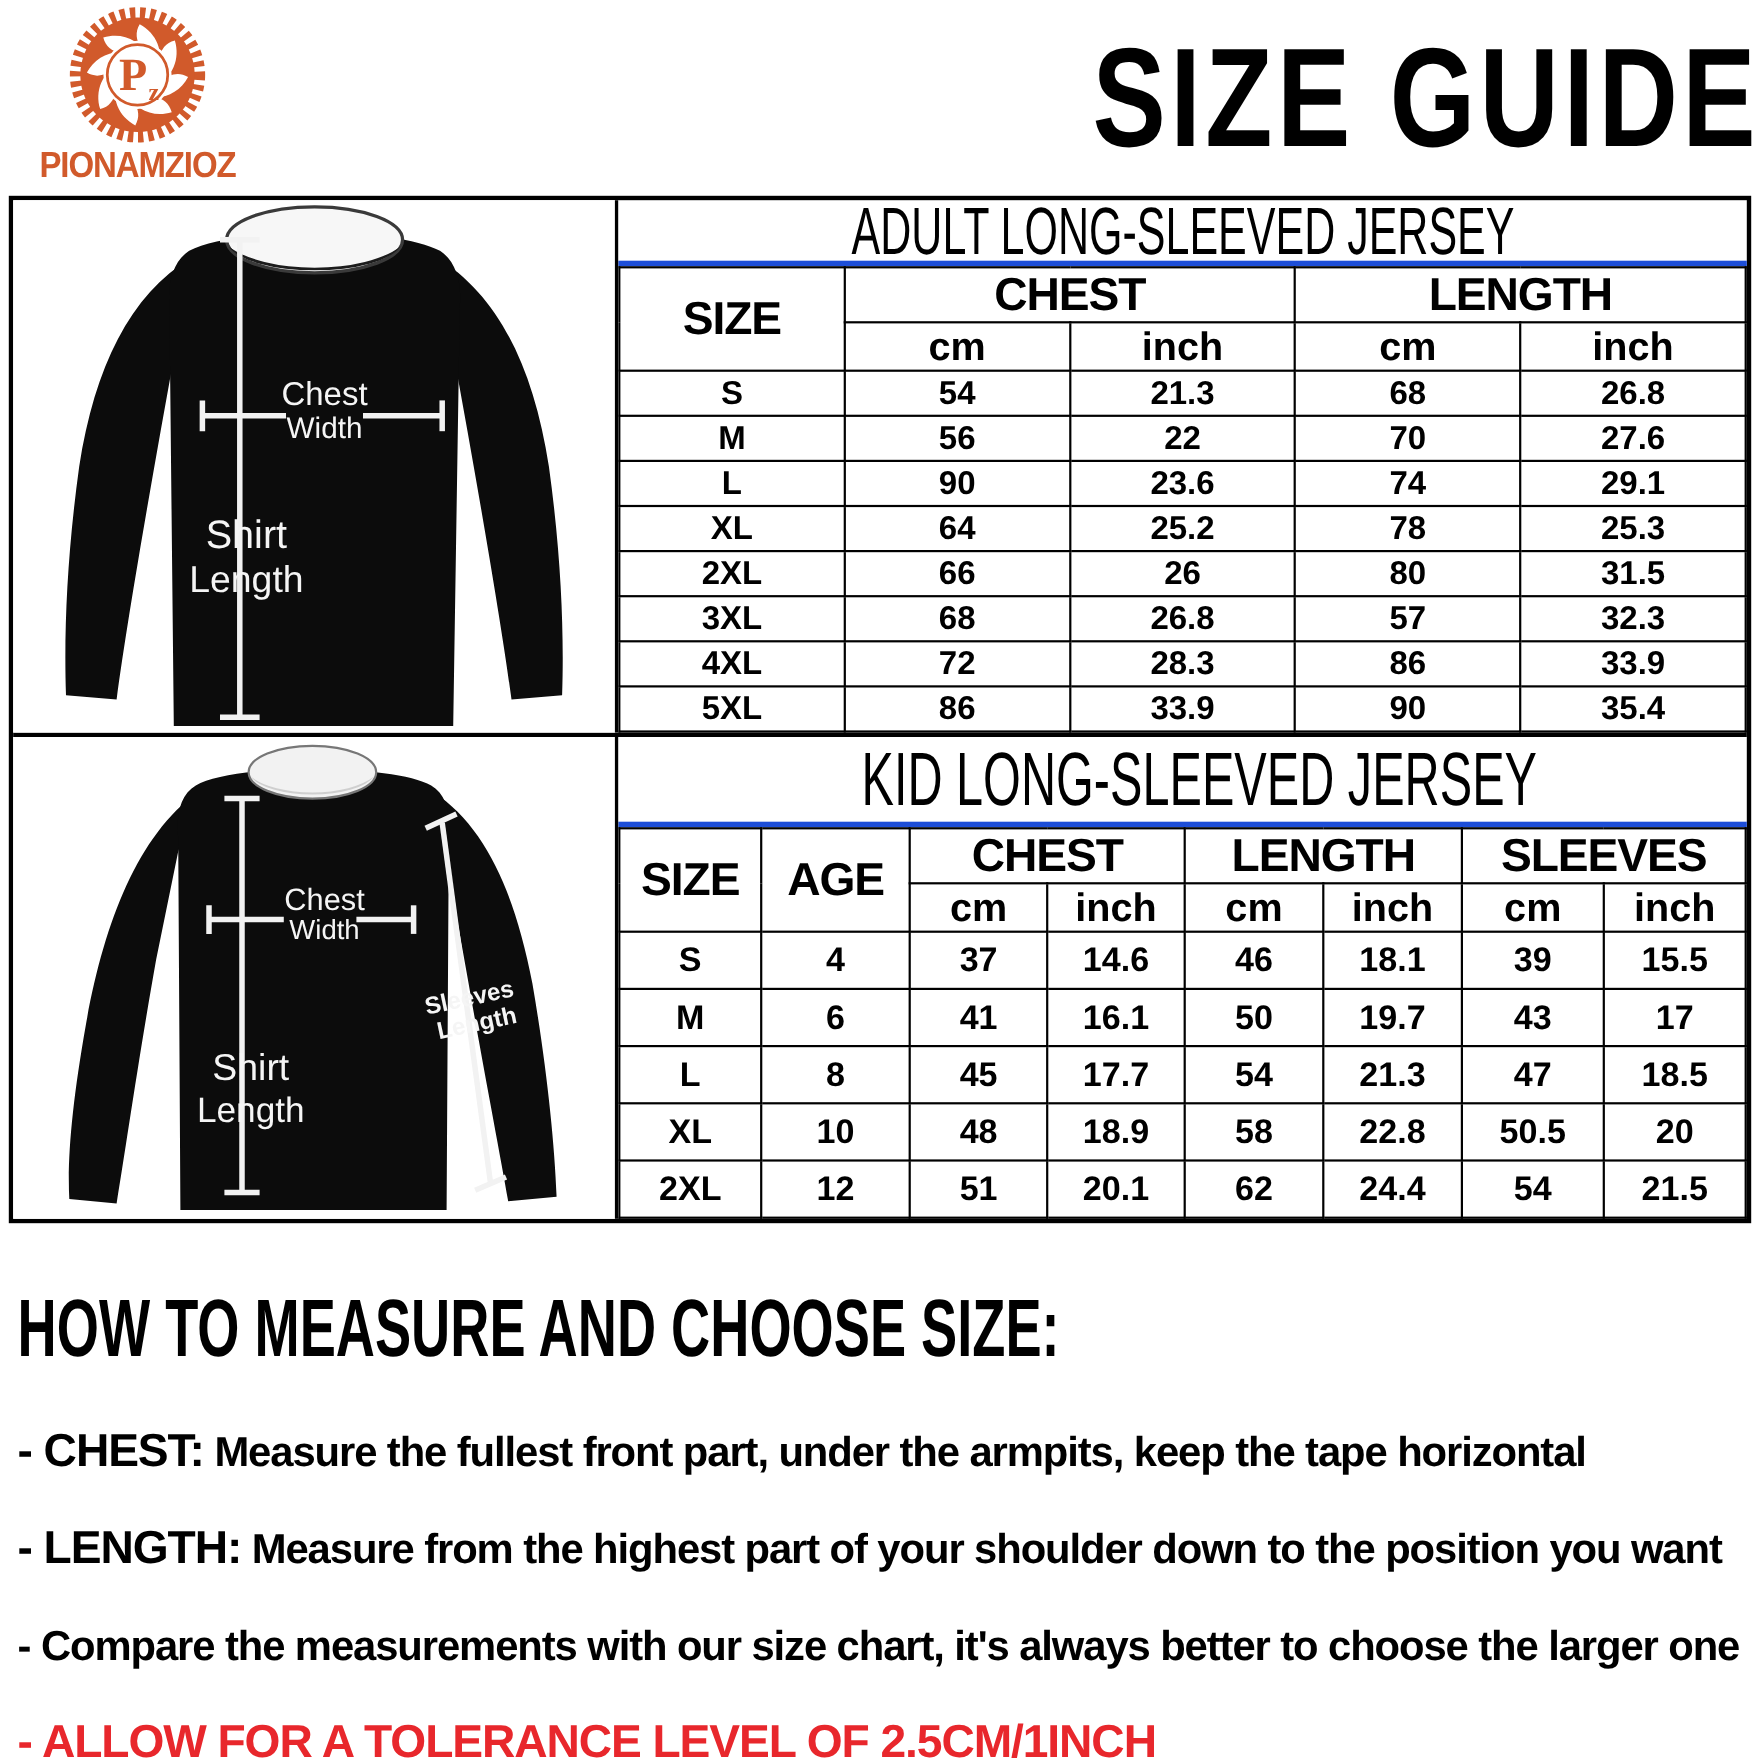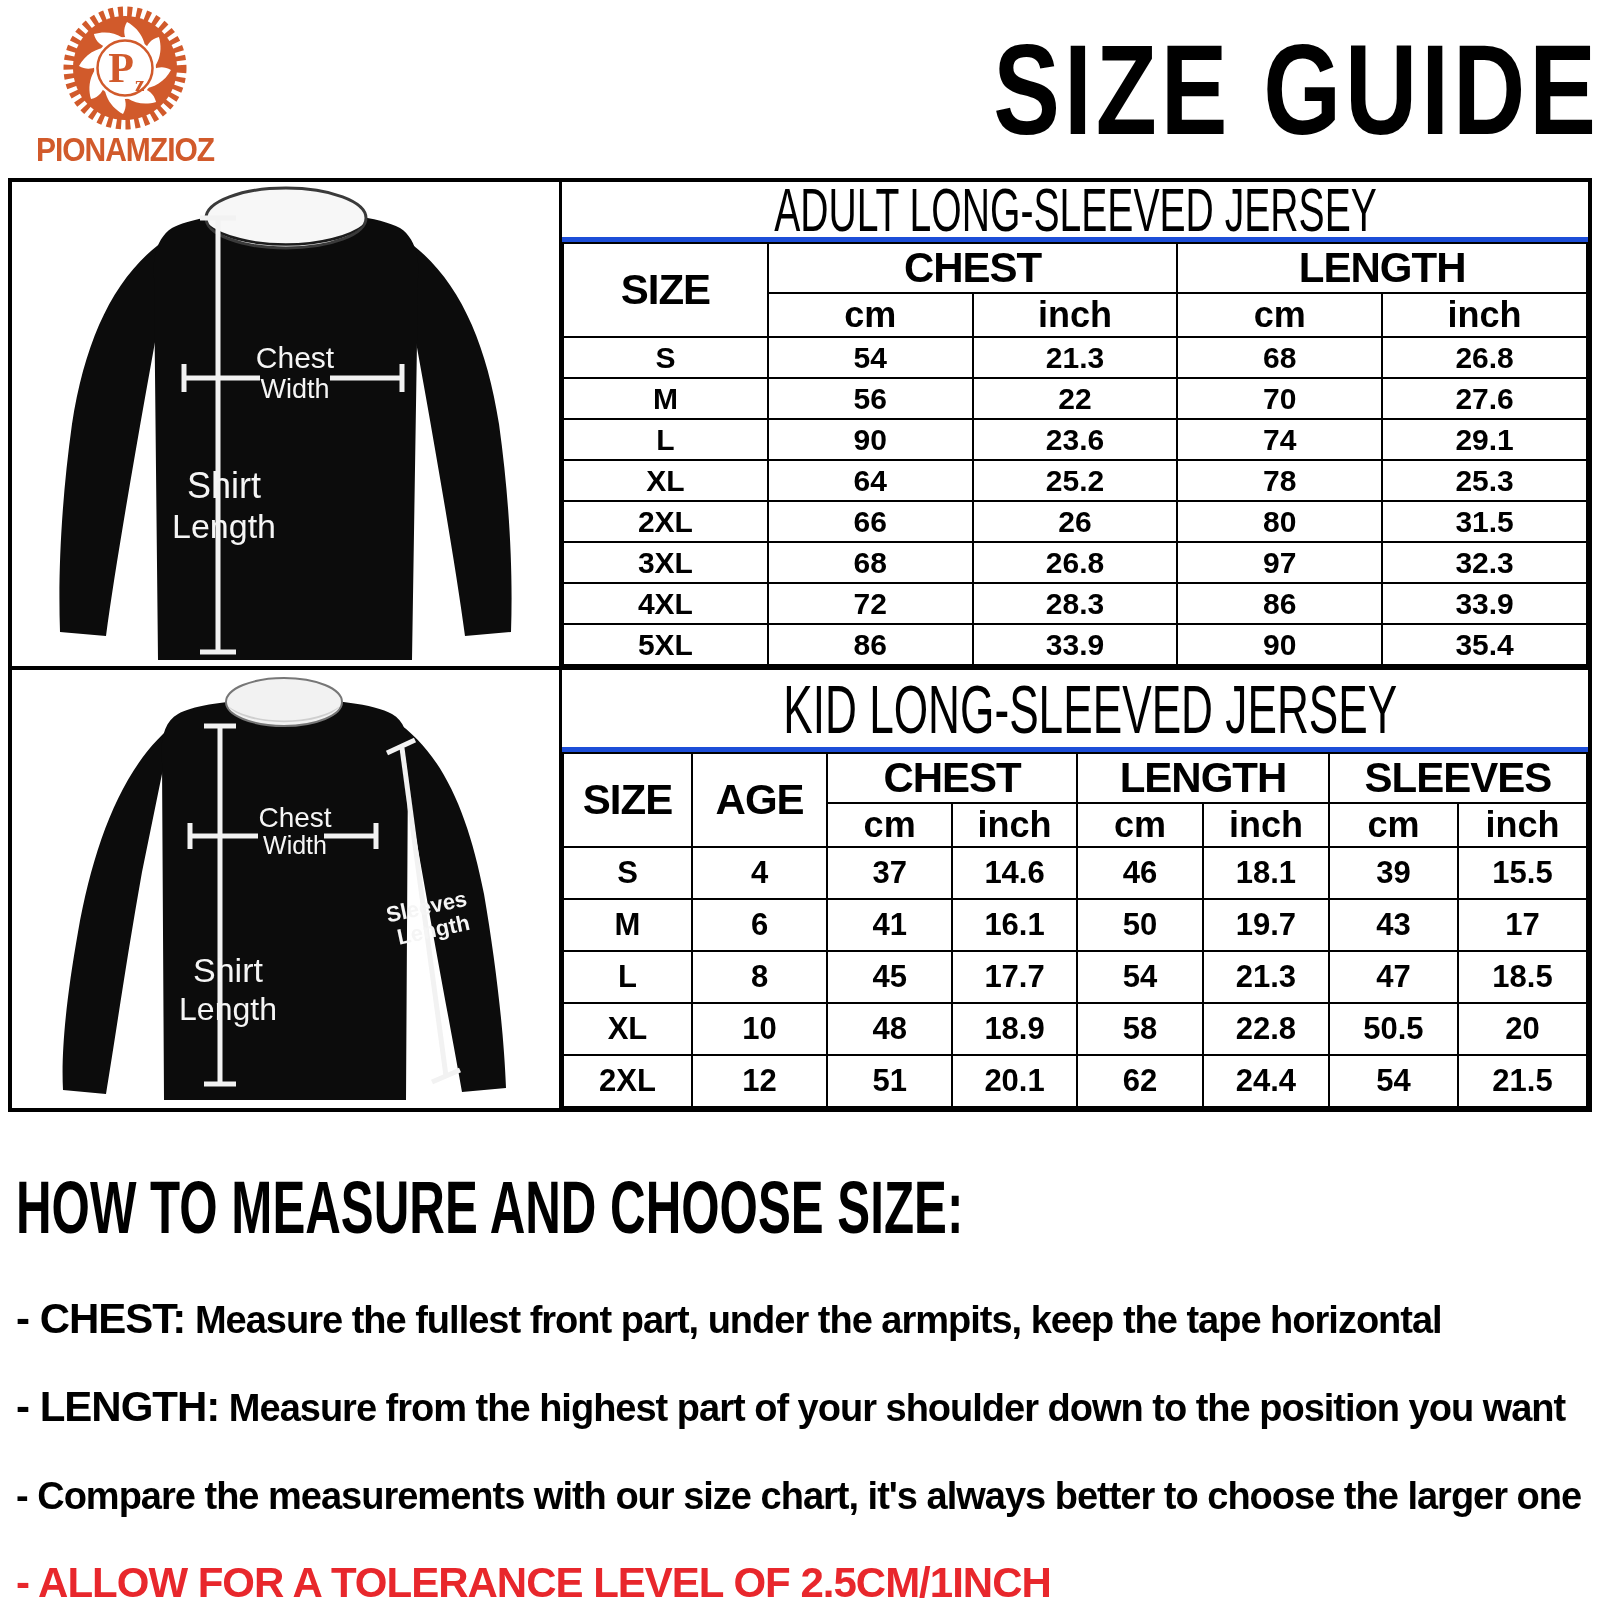--- a/index.html
+++ b/index.html
@@ -168,21 +168,21 @@
               <td>2XL</td>
               <td>66</td>
               <td>26</td>
               <td>80</td>
               <td>31.5</td>
             </tr>
             <tr>
               <td>3XL</td>
               <td>68</td>
               <td>26.8</td>
-              <td>97</td>
+              <td>57</td>
               <td>32.3</td>
             </tr>
             <tr>
               <td>4XL</td>
               <td>72</td>
               <td>28.3</td>
               <td>86</td>
               <td>33.9</td>
             </tr>
             <tr>

